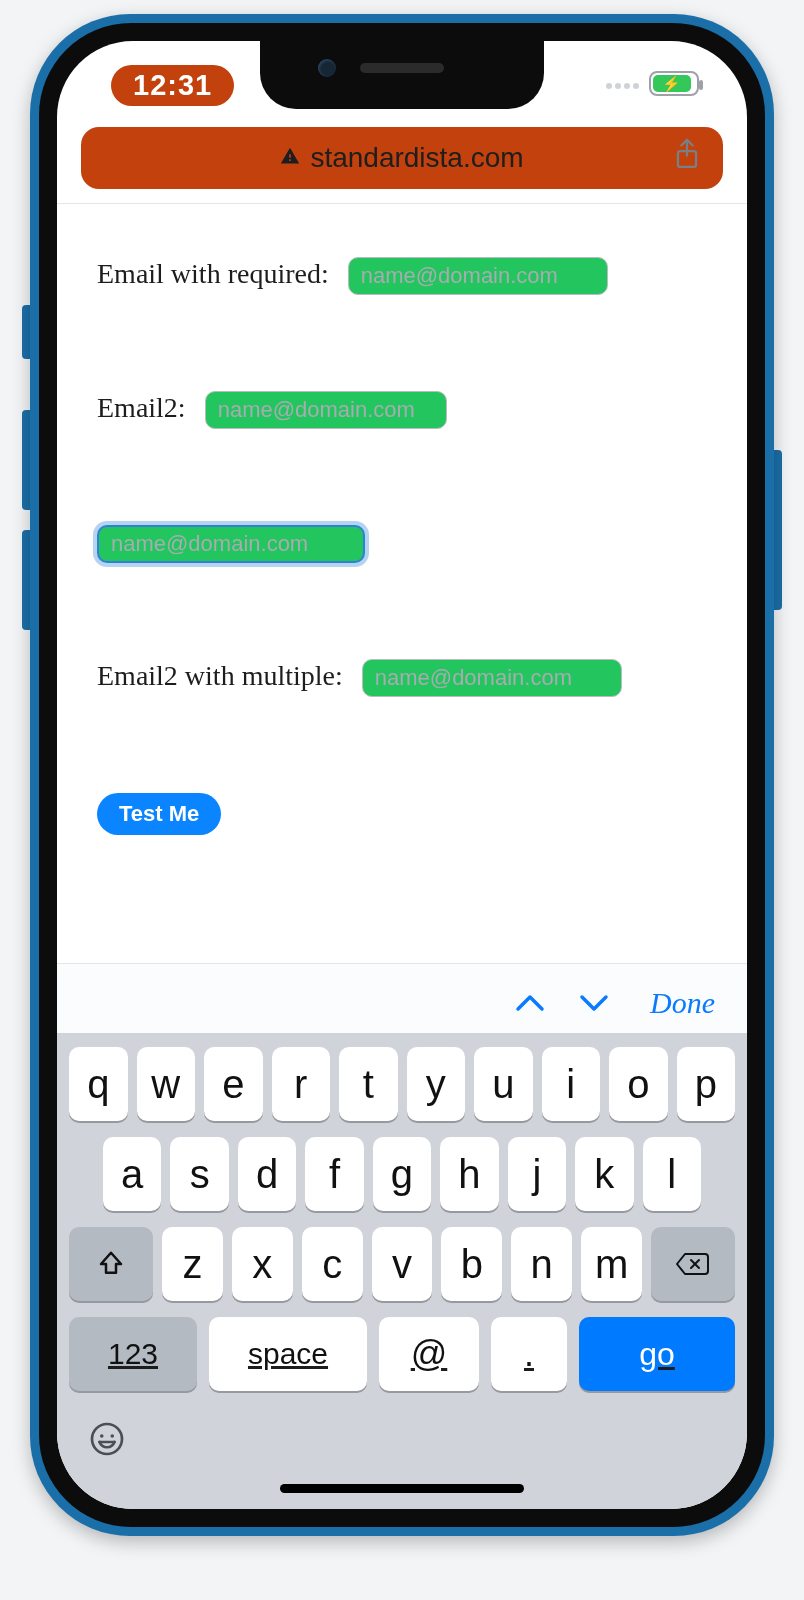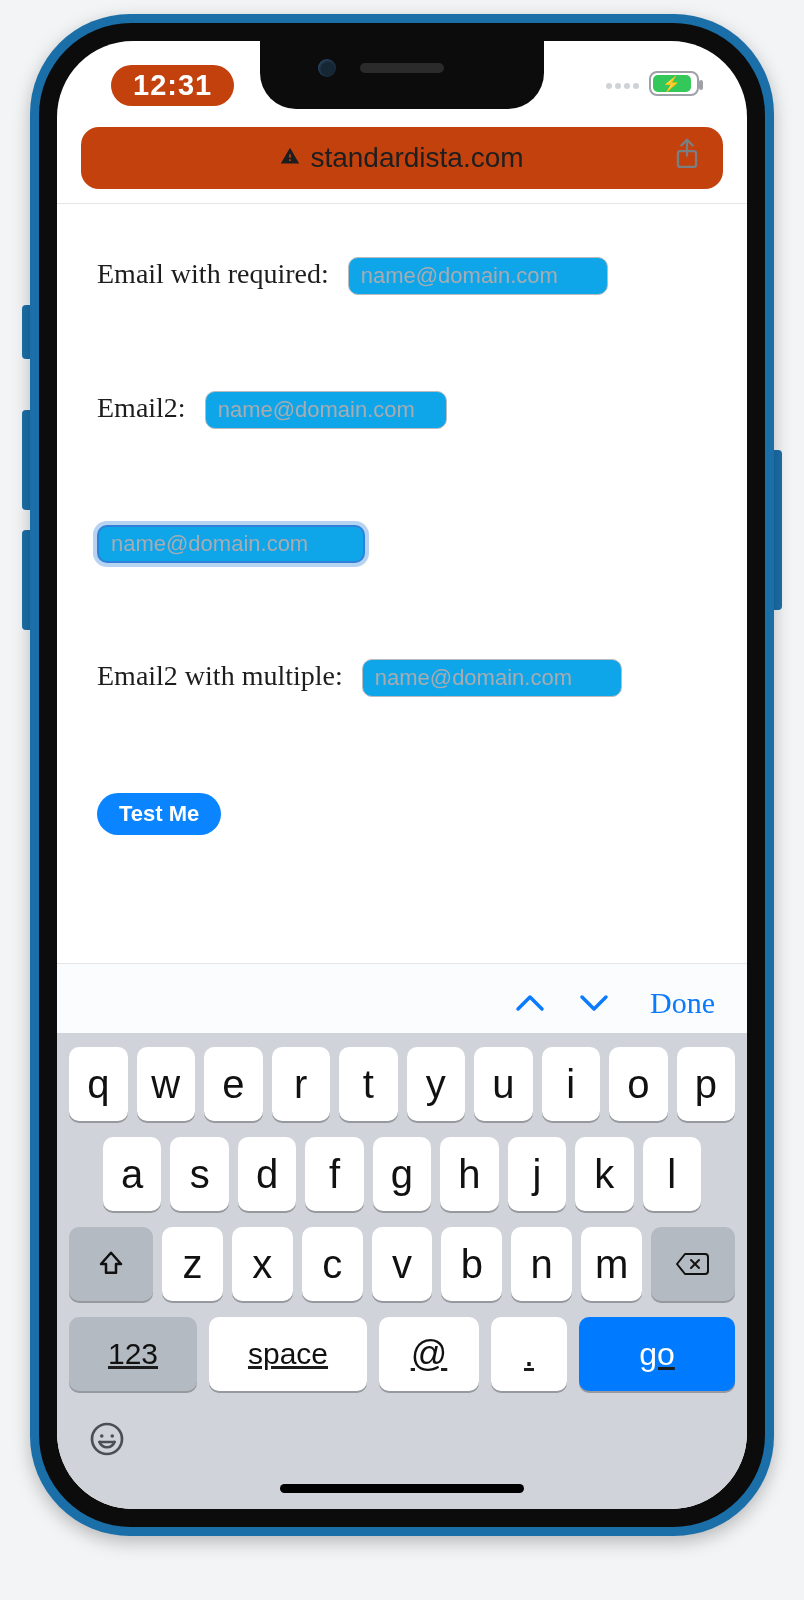--- a/index.html
+++ b/index.html
@@ -87,21 +87,21 @@
     font-family:Georgia,"Times New Roman",serif;
     color:#1d1d1d;font-size:28px;
   }
   .row{margin-bottom:96px;}
   .row label{font-family:Georgia,serif;}
   .inp{
     font-family:-apple-system,Helvetica,Arial,sans-serif;
     font-size:22px;color:#444;
     border:1.5px solid #b8bcc0;border-radius:10px;
     padding:6px 12px;height:38px;
-    background:#0ea5e9;
+    background:#22c55e;
   }
   .inp::placeholder{color:#a8acb1;}
   .inp.w260{width:260px;margin-left:12px;}
   .inp.w242{width:242px;margin-left:12px;}
   .inp.block{display:block;margin-top:10px;}
   .inp.w268{width:268px;}
   .inp.focused{
     border:2px solid #2f81d8;
     box-shadow:0 0 0 4px rgba(47,129,216,.35);
   }
@@ -111,20 +111,21 @@
     font-size:22px;font-weight:700;
     padding:8px 22px;border-radius:24px;cursor:pointer;
   }
   
   .accessory{
     position:absolute;left:0;right:0;height:78px;
     background:#fbfcfd;border-top:1px solid #e3e5e8;
     display:flex;align-items:center;justify-content:flex-end;
     padding:0 32px;color:#0a7aff;font-size:30px;
     top:742px;
+    font-style:italic;
   }
   .acc-chev{width:44px;height:44px;display:flex;align-items:center;justify-content:center;margin:0 10px;}
   .acc-done{font-size:30px;margin-left:24px;}
   
   .keyboard{
     position:absolute;left:0;right:0;bottom:0;top:812px;
     background:#d0d4da;
     padding:14px 8px 0 8px;
   }
   .krow{display:flex;gap:9px;margin-bottom:16px;padding:0 4px;}

